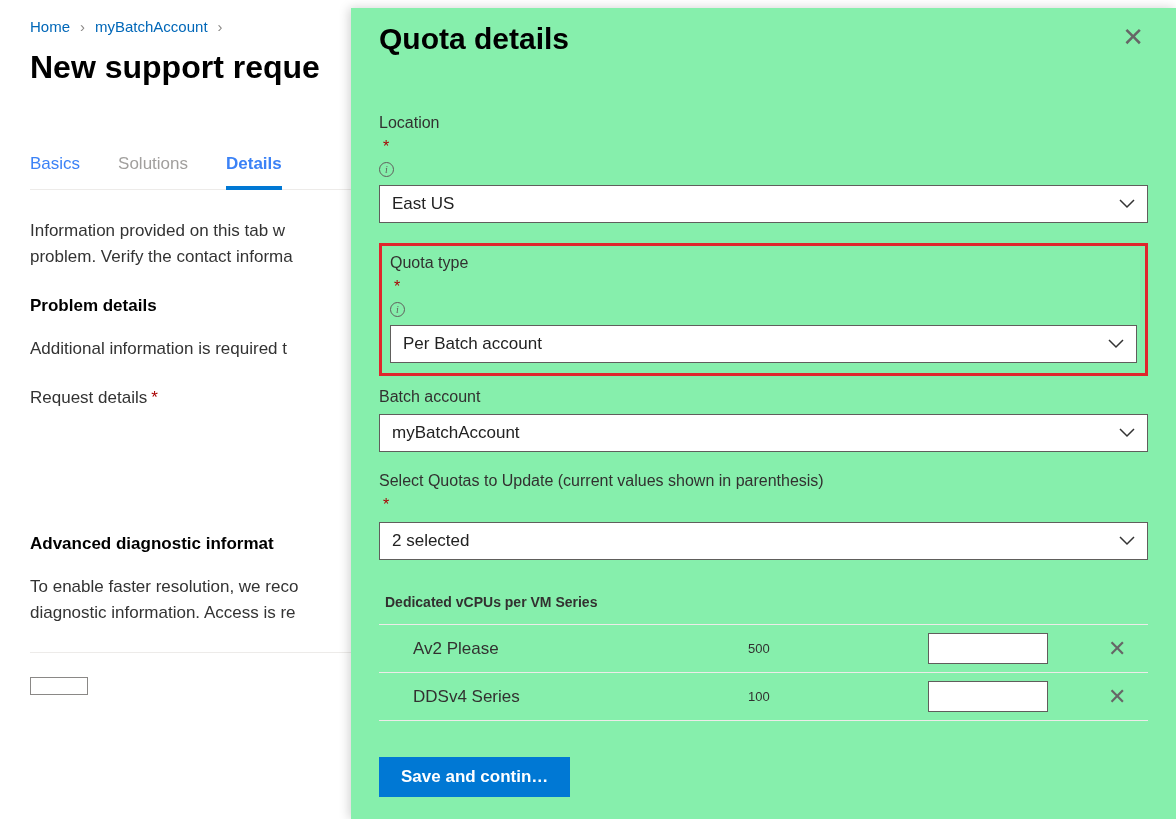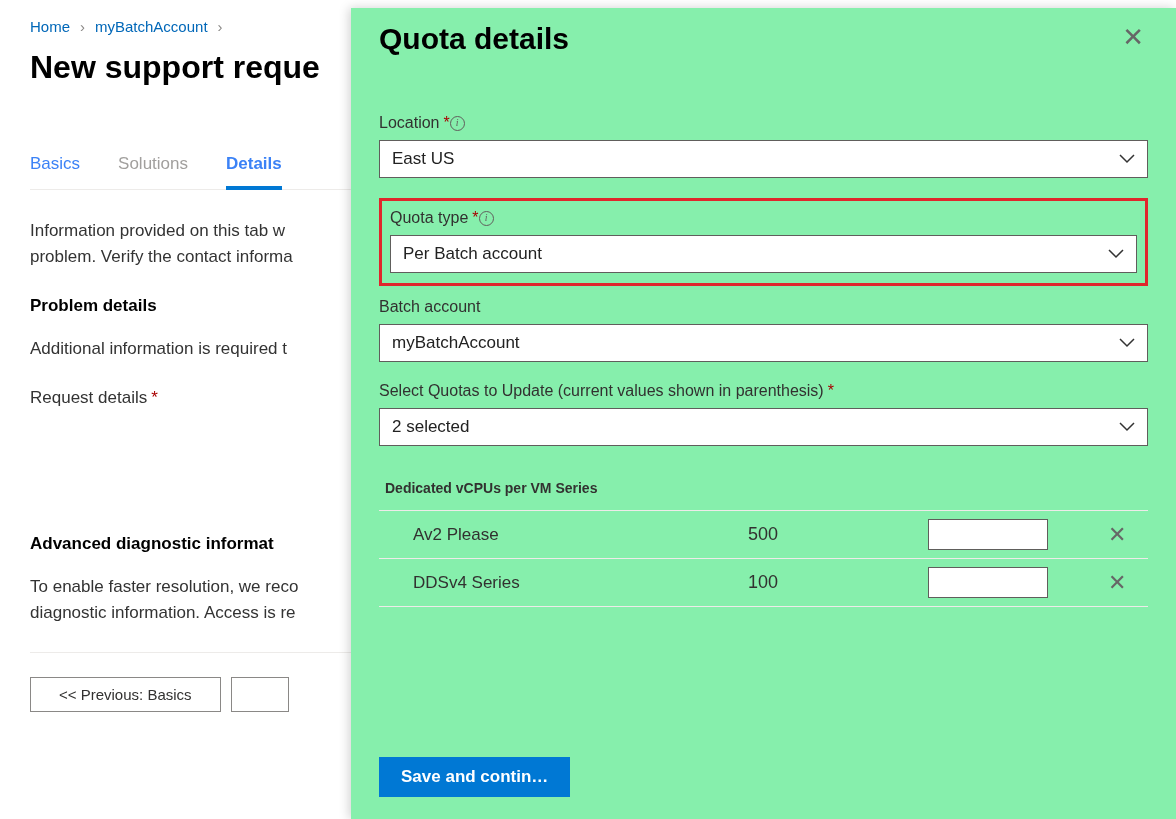--- a/index.html
+++ b/index.html
@@ -102,21 +102,22 @@
     padding: 52px 28px 0 28px;
     flex: 1;
     overflow-y: auto;
   }
   .field { margin-bottom: 20px; }
   .field-label {
     font-size: 16px;
     color: #323130;
     margin-bottom: 8px;
     display: flex;
-    align-items: center;
+    gap: 6px;
+    flex-direction: column;
   }
   .info-icon {
     display: inline-flex;
     align-items: center;
     justify-content: center;
     width: 15px; height: 15px;
     border: 1px solid #605e5c;
     border-radius: 50%;
     font-size: 10px;
     color: #605e5c;
@@ -169,21 +170,21 @@
     border-bottom: 1px solid #edebe9;
   }
   .quota-row {
     display: grid;
     grid-template-columns: 1fr 180px 180px 40px;
     align-items: center;
     padding: 8px 0;
     border-bottom: 1px solid #edebe9;
   }
   .quota-row .name { padding-left: 34px; font-size: 17px; }
-  .quota-row .cur { font-size: 18px; }
+  .quota-row .cur { font-size: 13px; }
   .quota-row input {
     width: 120px;
     border: 1px solid #605e5c;
     padding: 6px 8px;
     font-size: 15px;
     font-family: inherit;
   }
   .row-x {
     background: none; border: none;
     font-size: 22px;
@@ -239,21 +240,20 @@
     <span>Request details</span><span class="required-star">*</span>
   </span>
 
   <div class="spacer-lg"></div>
 
   <div class="section-title">Advanced diagnostic informat</div>
   <p class="para" style="white-space:pre-line">To enable faster resolution, we reco
 diagnostic information. Access is re</p>
 
   <div class="prev-btn-row">
-    <button class="btn-outline">&lt;&lt;  Previous: Basics</button>
     <button class="btn-outline" style="min-width:30px"></button>
   </div>
 </div>
 
 <div class="flyout">
   <div class="flyout-header">
     <div class="flyout-title">Quota details</div>
     <button class="close-x">✕</button>
   </div>
 

